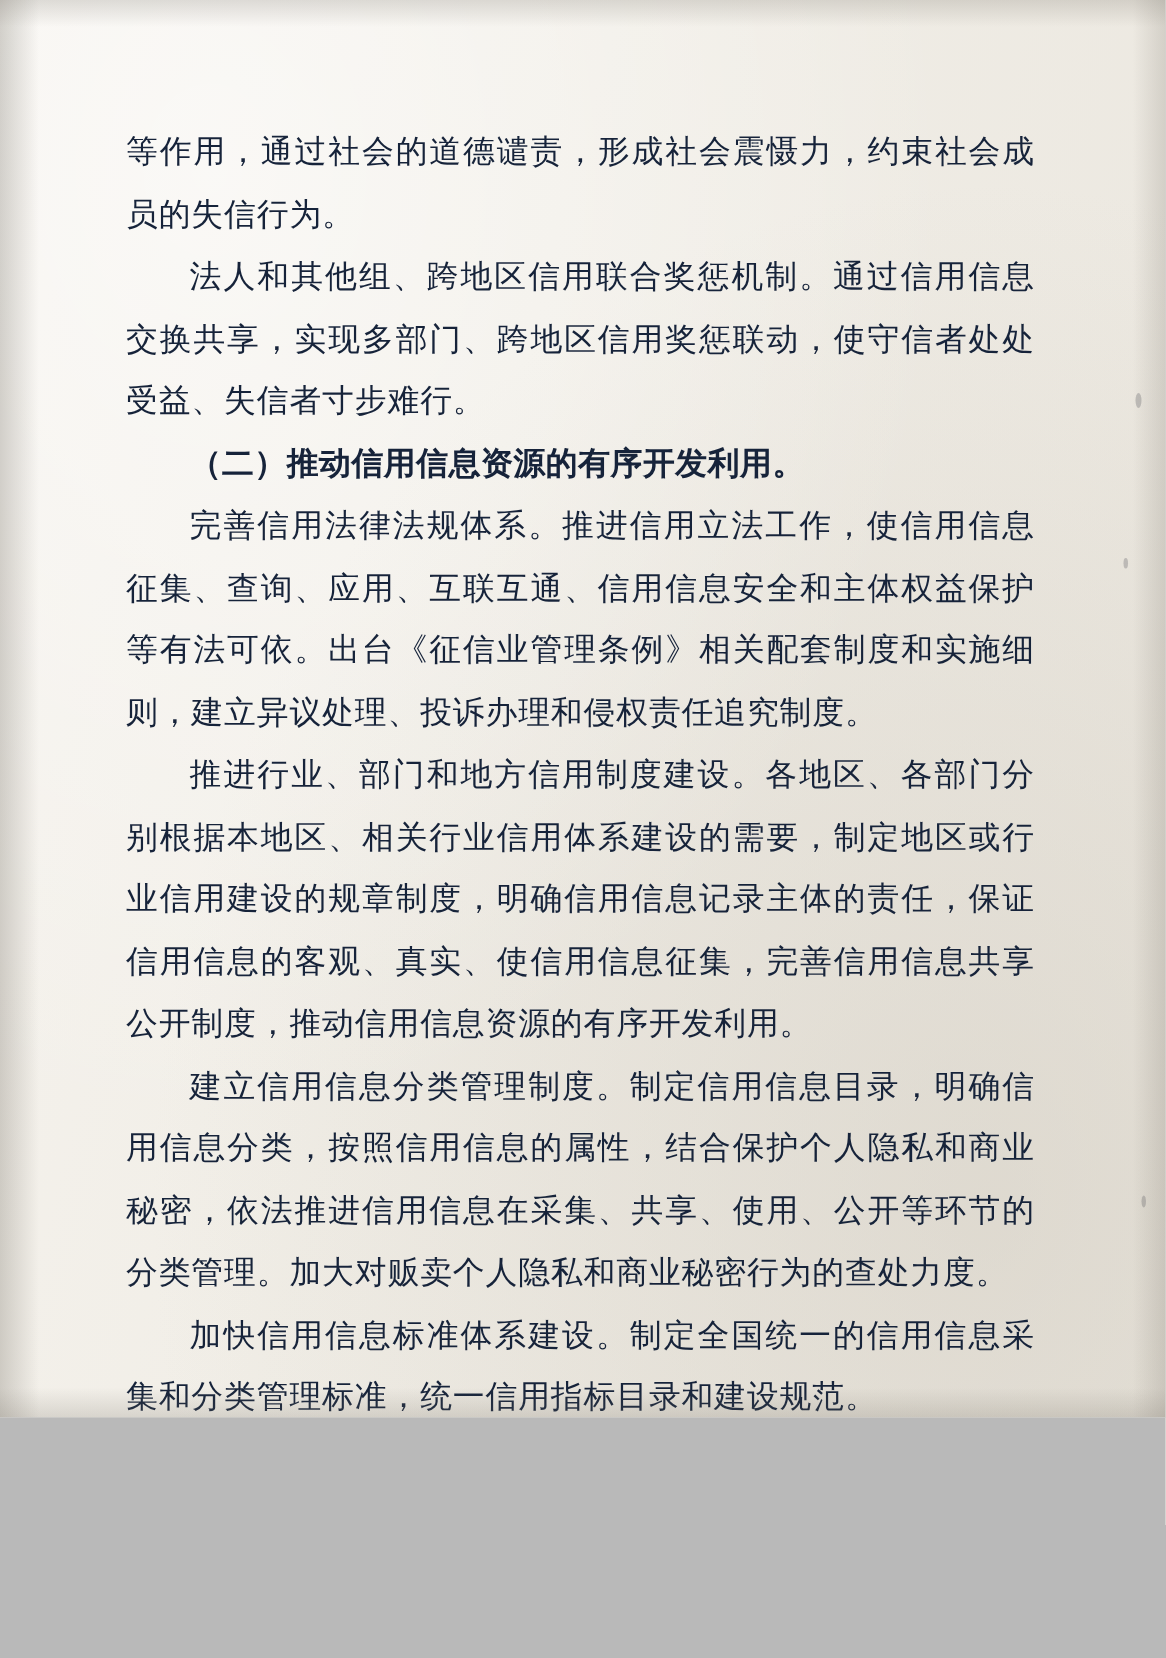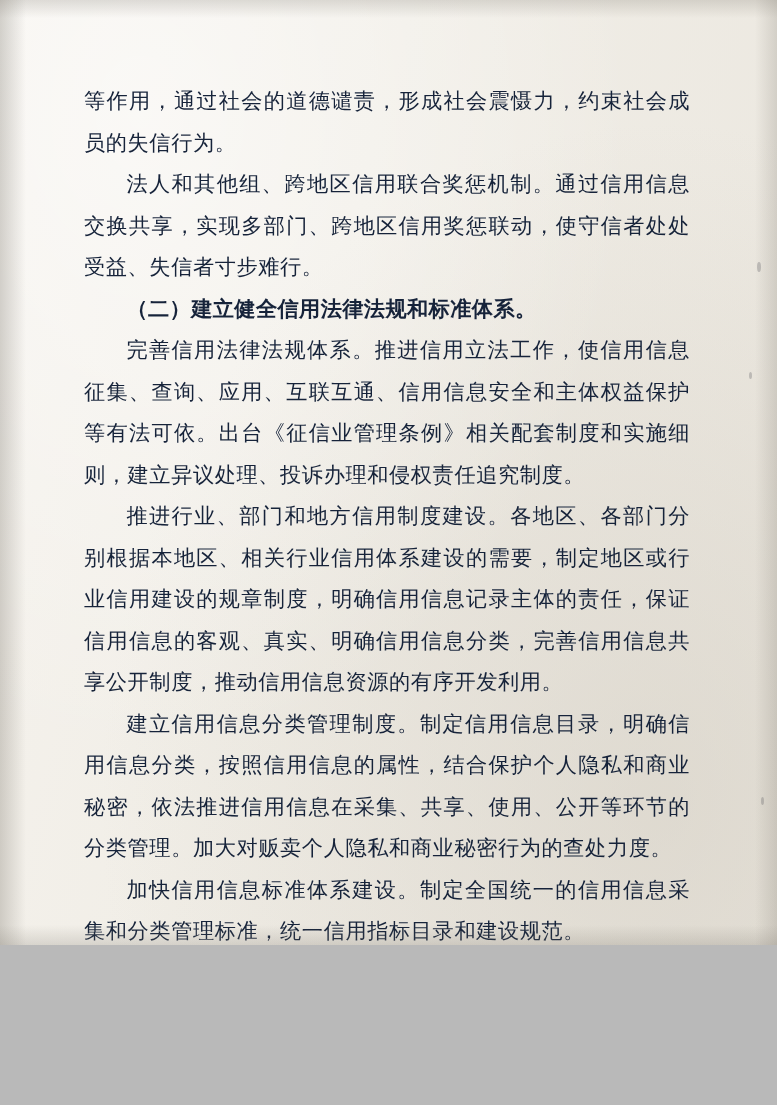--- a/index.html
+++ b/index.html
@@ -95,23 +95,23 @@
 </style>
 </head>
 <body>
 
 <div class="page">
   <div class="paper-tint"></div>
 
   <div class="content">
     <p class="noindent">等作用，通过社会的道德谴责，形成社会震慑力，约束社会成员的失信行为。</p>
     <p>法人和其他组、跨地区信用联合奖惩机制。通过信用信息交换共享，实现多部门、跨地区信用奖惩联动，使守信者处处受益、失信者寸步难行。</p>
-    <p class="heading">（二）建立健全信用法律法规和标准体系。</p>
+    <p class="heading">（二）推动信用信息资源的有序开发利用。</p>
     <p>完善信用法律法规体系。推进信用立法工作，使信用信息征集、查询、应用、互联互通、信用信息安全和主体权益保护等有法可依。出台《征信业管理条例》相关配套制度和实施细则，建立异议处理、投诉办理和侵权责任追究制度。</p>
-    <p>推进行业、部门和地方信用制度建设。各地区、各部门分别根据本地区、相关行业信用体系建设的需要，制定地区或行业信用建设的规章制度，明确信用信息记录主体的责任，保证信用信息的客观、真实、明确信用信息分类，完善信用信息共享公开制度，推动信用信息资源的有序开发利用。</p>
+    <p>推进行业、部门和地方信用制度建设。各地区、各部门分别根据本地区、相关行业信用体系建设的需要，制定地区或行业信用建设的规章制度，明确信用信息记录主体的责任，保证信用信息的客观、真实、使信用信息征集，完善信用信息共享公开制度，推动信用信息资源的有序开发利用。</p>
     <p>建立信用信息分类管理制度。制定信用信息目录，明确信用信息分类，按照信用信息的属性，结合保护个人隐私和商业秘密，依法推进信用信息在采集、共享、使用、公开等环节的分类管理。加大对贩卖个人隐私和商业秘密行为的查处力度。</p>
     <p>加快信用信息标准体系建设。制定全国统一的信用信息采集和分类管理标准，统一信用指标目录和建设规范。</p>
     <p>建立统一社会信用代码制度。建立自然人、法人和其他组</p>
   </div>
 
   <div class="page-number">26</div>
 
   <span class="speck" style="left:757px; top:262px; width:4px; height:10px;"></span>
   <span class="speck" style="left:749px; top:372px; width:3px; height:7px;"></span>
   <span class="speck" style="left:761px; top:797px; width:3px; height:8px;"></span>

